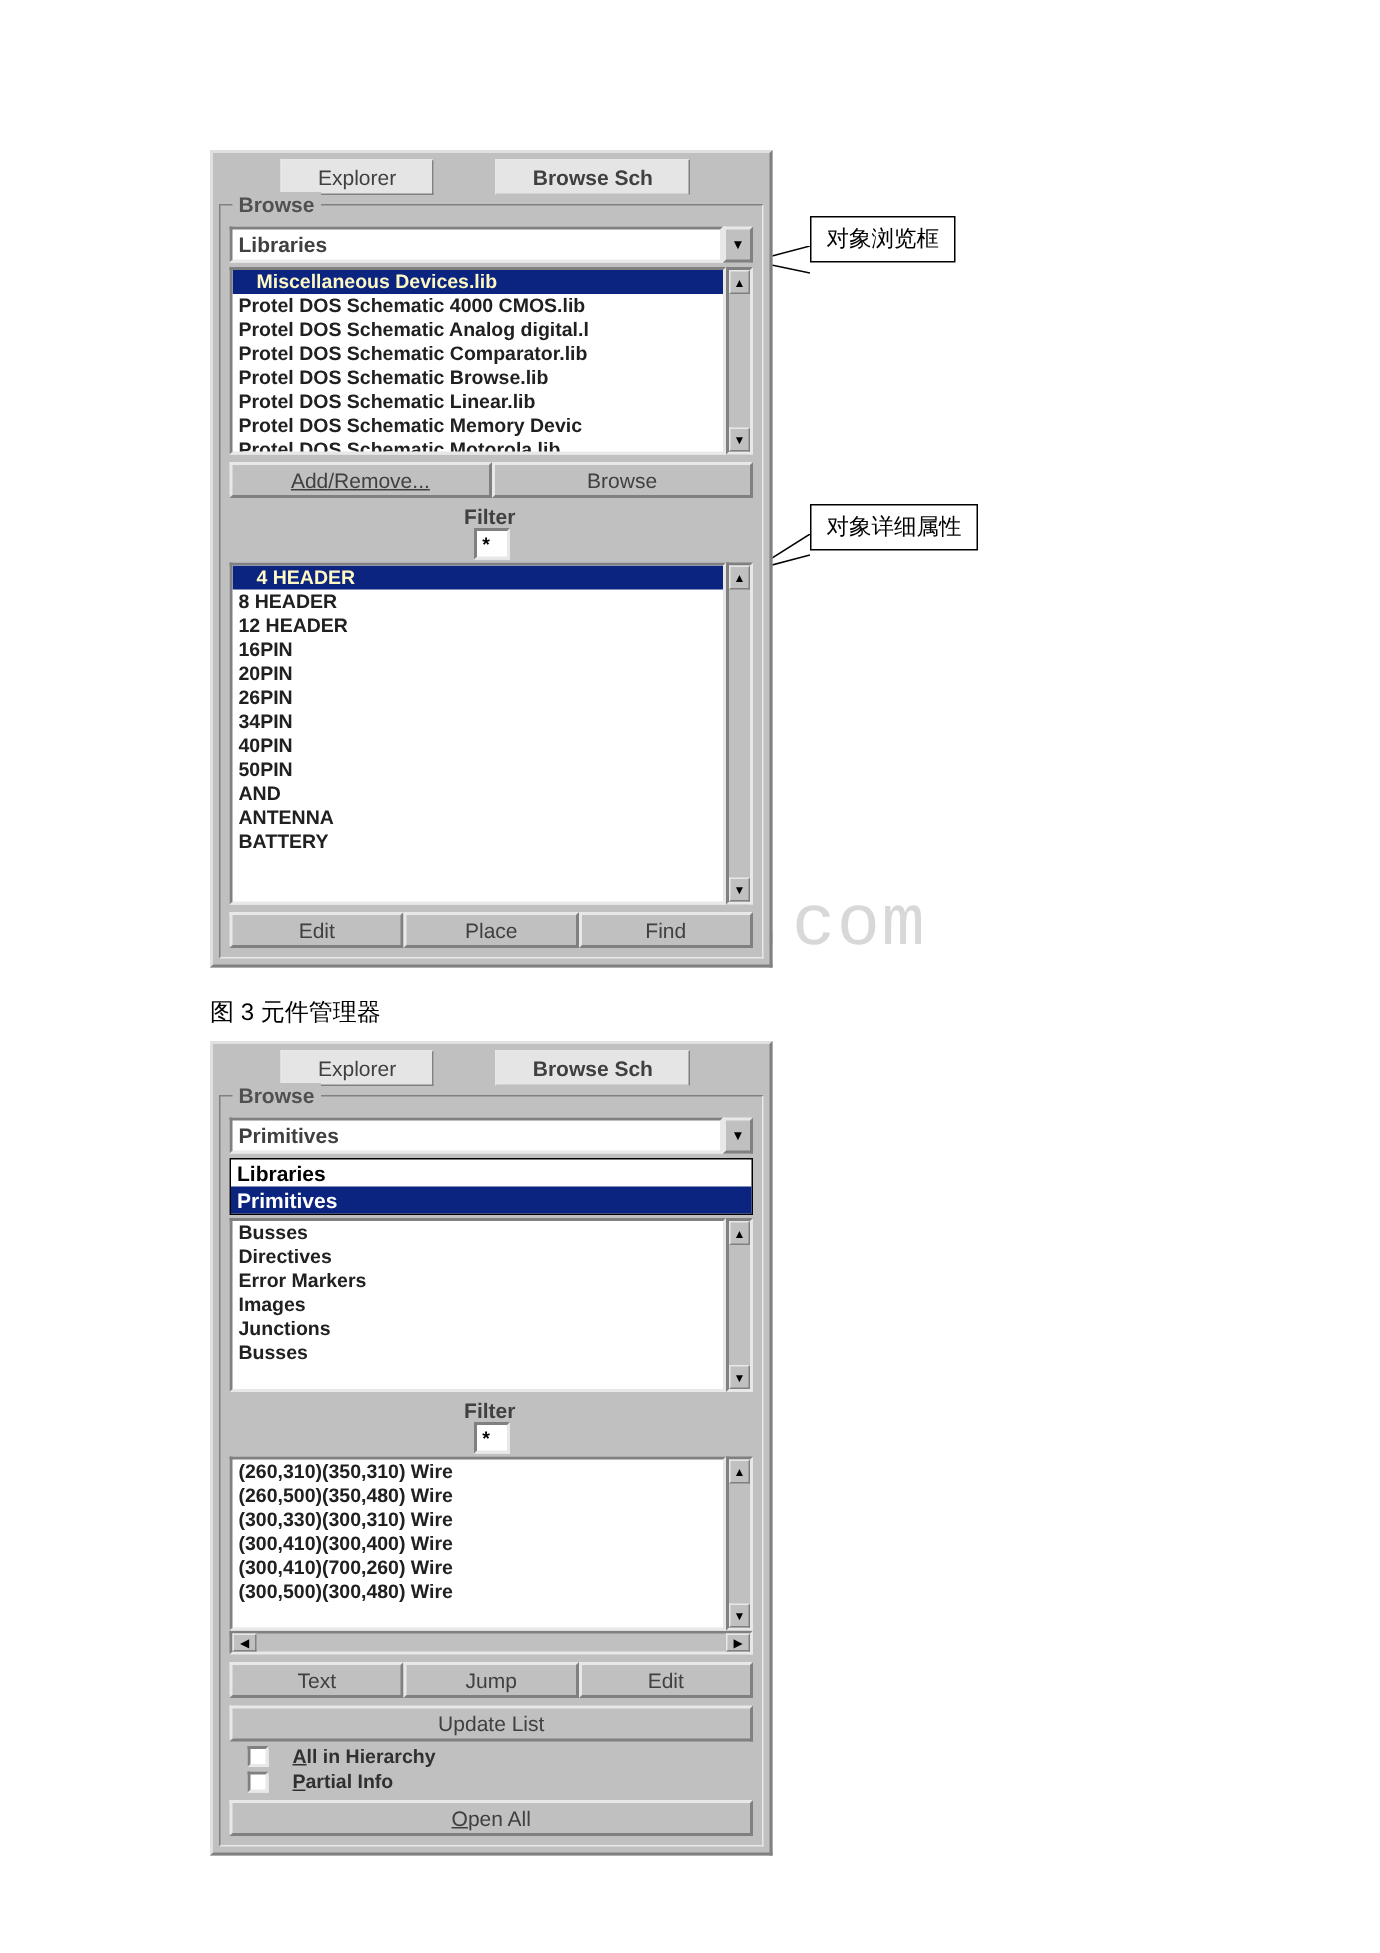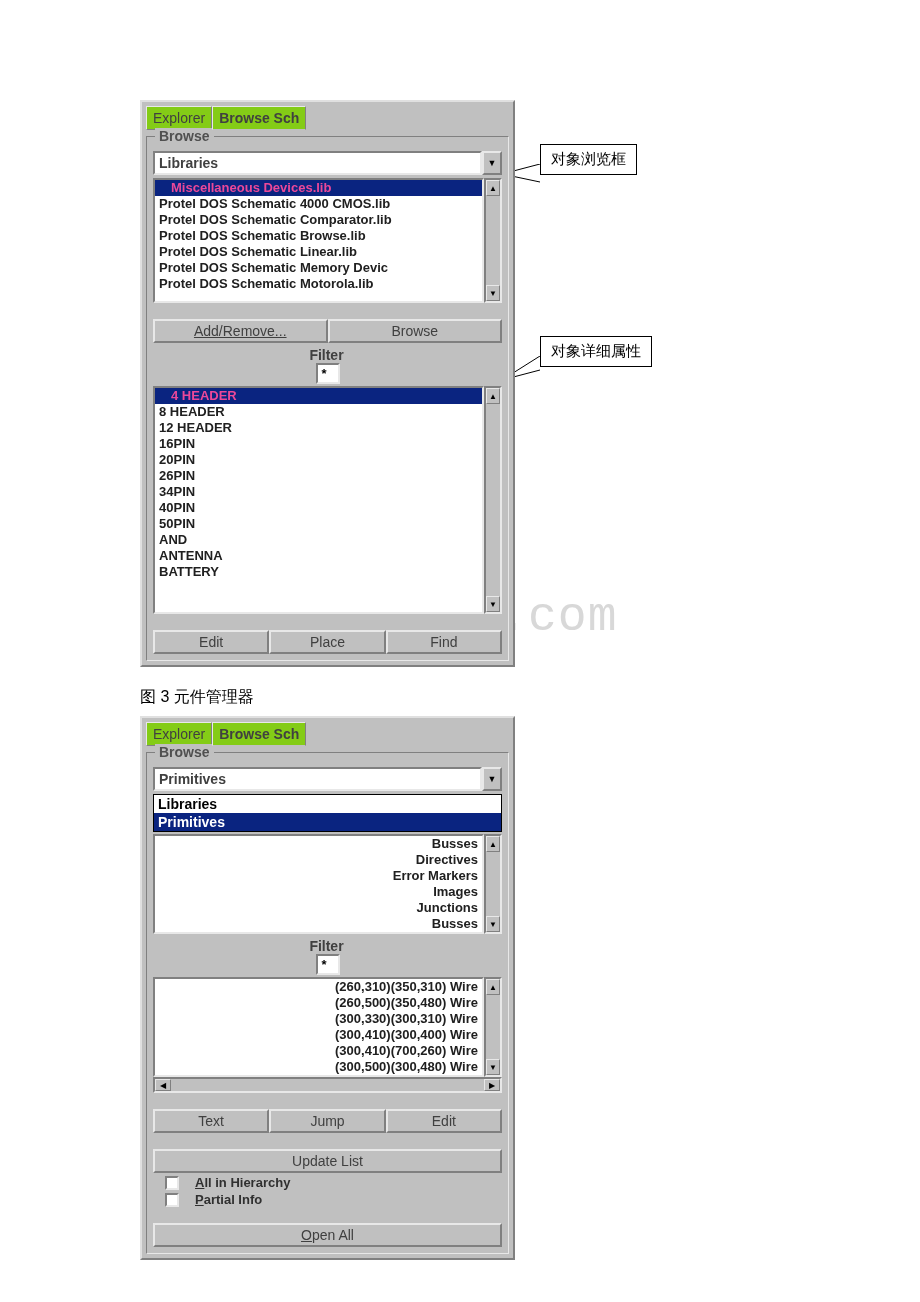--- a/index.html
+++ b/index.html
@@ -34,27 +34,28 @@
     border-color: #e0e0e0 #808080 #808080 #e0e0e0;
     padding: 4px;
     position: relative;
     z-index: 1;
   }
   .tabs {
     display: flex;
     margin-bottom: 4px;
   }
   .tab {
-    background: #84cc16;
+    background: #e5e5e5;
     border: 1px solid;
     border-color: #e8e8e8 #808080 #808080 #e8e8e8;
-    padding: 3px 6px;
+    padding: 3px 24px;
     font-size: 14px;
     color: #404040;
     cursor: default;
+    margin-left: 41px;
   }
   .tab.active {
     border-bottom-color: #c0c0c0;
     position: relative;
     z-index: 2;
     font-weight: bold;
   }
   .groupbox {
     border: 1px solid #808080;
     border-right-color: #e8e8e8;
@@ -123,23 +124,23 @@
     background: #fff;
     border: 2px solid;
     border-color: #808080 #e8e8e8 #e8e8e8 #808080;
     font-size: 13px;
     color: #202020;
     height: 125px;
     overflow: hidden;
     white-space: nowrap;
   }
   .listbox-inner.h2 { height: 228px; }
-  .listbox-inner.h4 { height: 100px; text-align: right; }
+  .listbox-inner.h4 { height: 116px; }
   .list-item { padding: 0 4px; font-weight: bold; line-height: 16px; }
-  .list-item.sel { background: #0a2480; color: #ec4899; padding-left: 16px; }
+  .list-item.sel { background: #0a2480; color: #fef9c3; padding-left: 16px; }
   .scroll {
     width: 18px;
     background: #c0c0c0;
     border: 2px solid;
     border-color: #808080 #e8e8e8 #e8e8e8 #808080;
     display: flex;
     flex-direction: column;
     justify-content: space-between;
   }
   .scroll-btn {
@@ -167,21 +168,21 @@
     border: 1px solid;
     border-color: #e8e8e8 #808080 #808080 #e8e8e8;
     font-size: 8px;
     display: flex;
     align-items: center;
     justify-content: center;
   }
   .btnrow {
     display: flex;
     gap: 0;
-    margin-top: 16px;
+    margin-top: 5px;
     justify-content: flex-end;
   }
   .btn {
     flex: 1;
     background: #c0c0c0;
     border: 2px solid;
     border-color: #e8e8e8 #808080 #808080 #e8e8e8;
     padding: 2px 4px;
     text-align: center;
     font-size: 14px;
@@ -237,20 +238,21 @@
 
         <div class="dropdown">
           <div class="dropdown-field">Libraries</div>
           <div class="dd-btn">▼</div>
         </div>
 
         <div class="listbox">
           <div class="listbox-inner">
             <div class="list-item sel">Miscellaneous Devices.lib</div>
             <div class="list-item">Protel DOS Schematic 4000 CMOS.lib</div>
+            <div class="list-item">Protel DOS Schematic Analog digital.l</div>
             <div class="list-item">Protel DOS Schematic Comparator.lib</div>
             <div class="list-item">Protel DOS Schematic Browse.lib</div>
             <div class="list-item">Protel DOS Schematic Linear.lib</div>
             <div class="list-item">Protel DOS Schematic Memory Devic</div>
             <div class="list-item">Protel DOS Schematic Motorola.lib</div>
           </div>
           <div class="scroll">
             <div class="scroll-btn">▲</div>
             <div class="scroll-btn">▼</div>
           </div>

